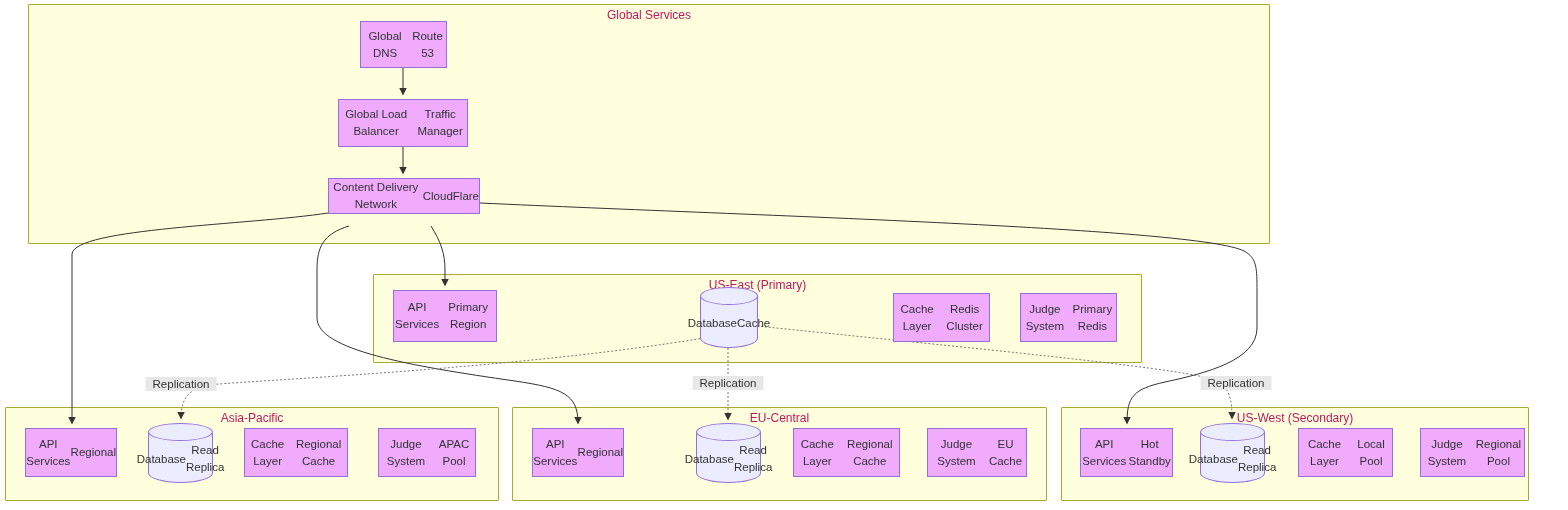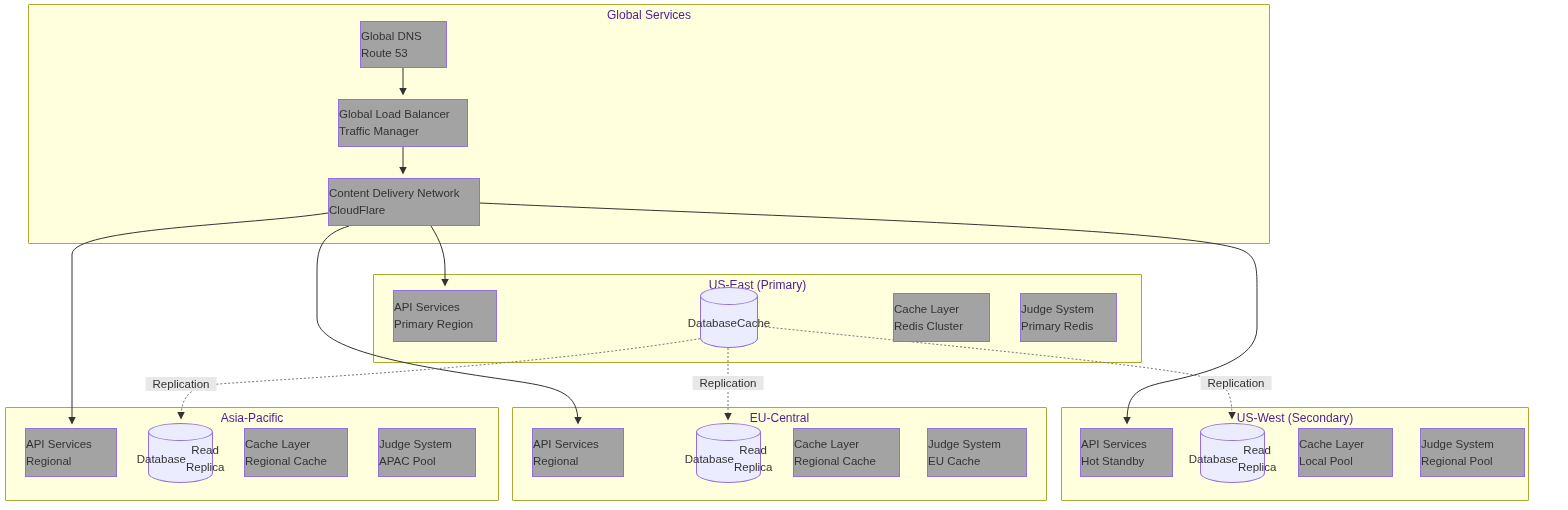--- a/index.html
+++ b/index.html
@@ -15,31 +15,31 @@
     background:#ffffde;
     border:1px solid #aaaa33;
     border-radius:1px;
     z-index:1;
   }
   .region-title{
     position:absolute;
     top:3px;left:0;right:0;
     text-align:center;
     font-size:12px;
-    color:#4c1d95;
+    color:#be185d;
   }
   .edges{position:absolute;left:0;top:0;z-index:2;}
   .node{
     position:absolute;
-    background:#a3a3a3;
+    background:#f0abfc;
     border:1px solid #9370db;
     display:flex;
-    flex-direction:column;
+    flex-direction:row;
     justify-content:center;
-    align-items:flex-start;
+    align-items:center;
     text-align:center;
     font-size:11.5px;
     line-height:17px;
     z-index:3;
     box-sizing:border-box;
   }
   .cylinder{
     position:absolute;
     z-index:3;
   }
@@ -129,21 +129,21 @@
   <div class="edge-label" style="left:1236px;top:383px">Replication</div>
 
   <div class="node" style="left:360px;top:21px;width:87px;height:47px">
     <div>Global DNS</div>
     <div>Route 53</div>
   </div>
   <div class="node" style="left:338px;top:99px;width:130px;height:48px">
     <div>Global Load Balancer</div>
     <div>Traffic Manager</div>
   </div>
-  <div class="node" style="left:328px;top:178px;width:152px;height:48px">
+  <div class="node" style="left:328px;top:178px;width:152px;height:36px">
     <div>Content Delivery Network</div>
     <div>CloudFlare</div>
   </div>
 
   <div class="node" style="left:393px;top:290px;width:104px;height:52px">
     <div>API Services</div>
     <div>Primary Region</div>
   </div>
   <div class="cylinder" style="left:700px;top:287px;width:58px;height:61px">
     <div class="cyl-top"></div>

